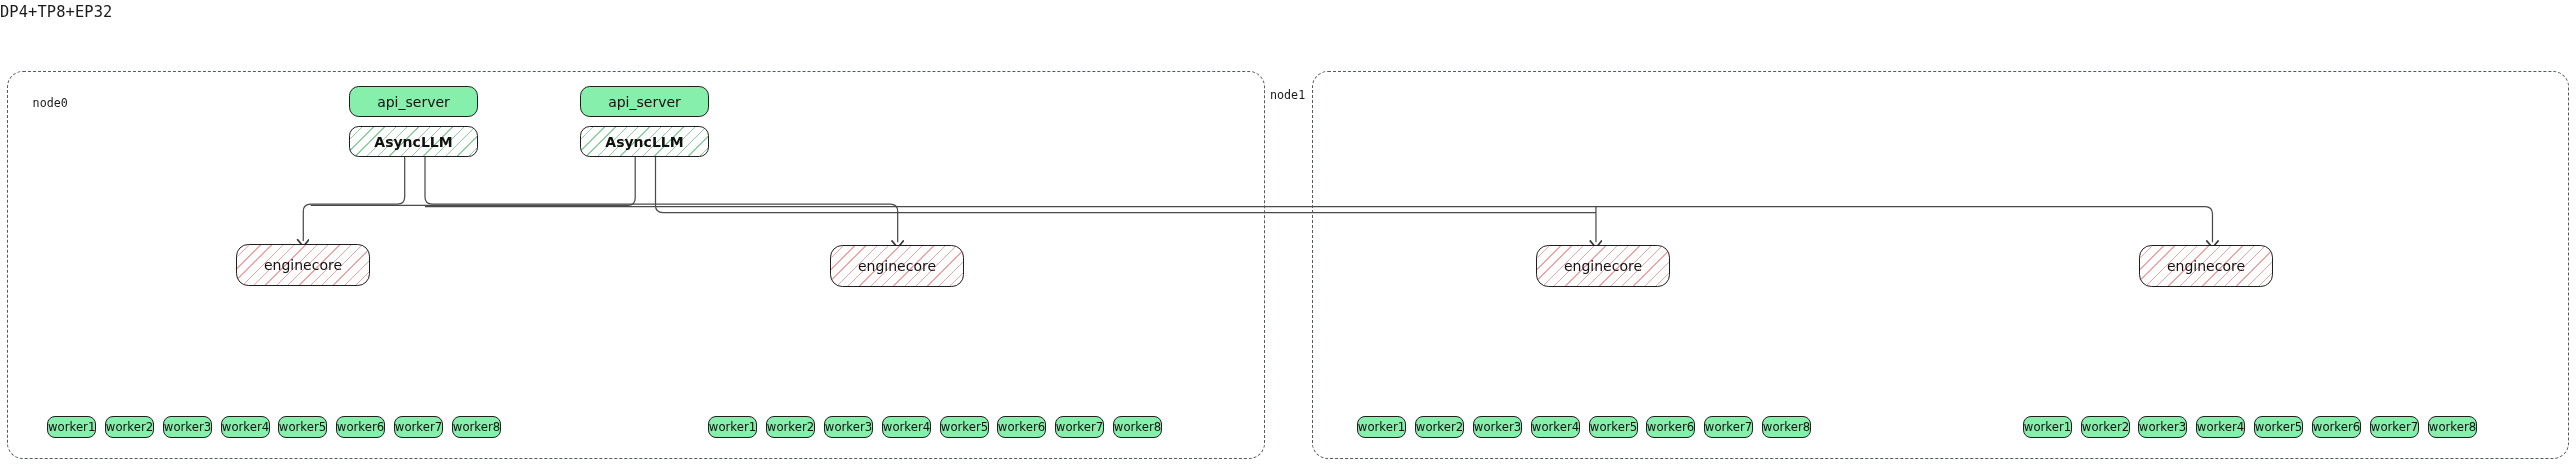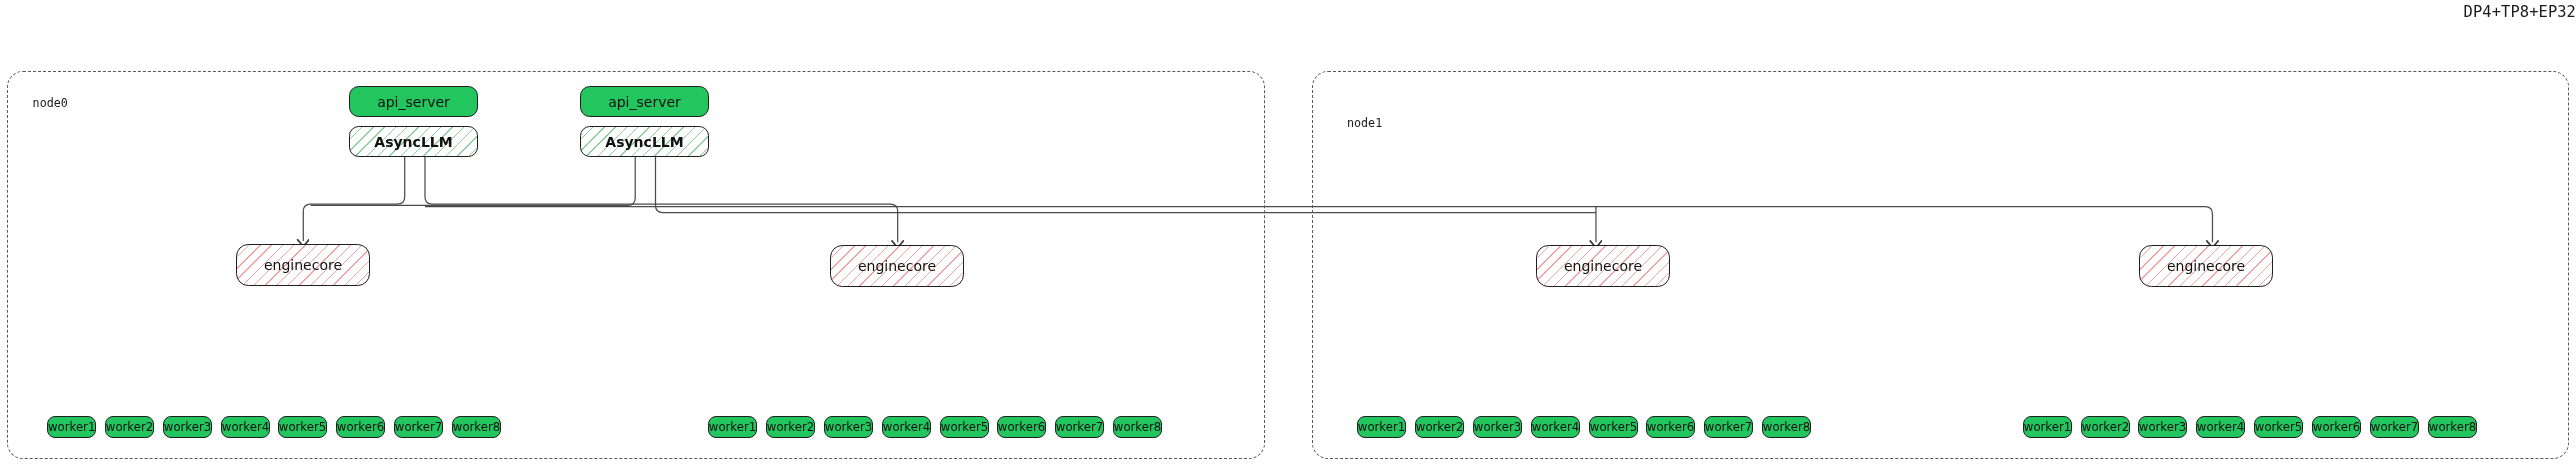--- a/index.html
+++ b/index.html
@@ -1,38 +1,38 @@
 <!DOCTYPE html>
 <html style="font-size:9.8px"><head>
 <meta charset="utf-8">
 <style>
   html,body{margin:0;padding:0;background:#ffffff;}
   body{width:2576px;height:469px;position:relative;font-family:"DejaVu Sans","Liberation Sans",sans-serif;overflow:hidden;}
   #canvas{position:absolute;left:0;top:0;width:2576px;height:469px;}
 
   .title{
-    position:absolute;left:0;top:3.1px;width:2576px;text-align:right;
+    position:absolute;left:0;top:3.1px;width:2576px;text-align:left;
     font-size:15.4px;color:#1b1b1b;letter-spacing:0.1px;
     font-family:"DejaVu Sans Mono","Liberation Mono",monospace;
   }
 
   .node{
     position:absolute;border:1.5px dashed #555a5e;border-radius:16px;
     background:transparent;box-sizing:border-box;
   }
   .node-label{
     position:absolute;font-size:11.7px;color:#1b1b1b;
     font-family:"DejaVu Sans Mono","Liberation Mono",monospace;
     white-space:nowrap;
   }
 
   .box{
     position:absolute;box-sizing:border-box;display:flex;
     align-items:center;justify-content:center;
-    border:1.8px solid #1f1f1f;background:#22c55e;color:#111111;
+    border:1.8px solid #1f1f1f;background:#86efac;color:#111111;
     white-space:nowrap;
   }
   .box.api{
     border-radius:9.8px;font-size:14px;
   }
   .box.async{
     border-radius:9.8px;font-size:14px;
     border-color:#1f1f1f;
     background-color:#ffffff;
     background-image:repeating-linear-gradient(135deg,
@@ -82,21 +82,21 @@
   <div class="box api" style="left:349px;top:86px;width:129px;height:31px;">api_server</div>
   <div class="box async" style="left:349px;top:126px;width:129px;height:31px;">AsyncLLM</div>
 
   <div class="box api" style="left:580px;top:86px;width:129px;height:31px;">api_server</div>
   <div class="box async" style="left:580px;top:126px;width:129px;height:31px;">AsyncLLM</div>
 
   <div class="box engine" style="left:236px;top:244px;width:134px;height:42px;">enginecore</div>
   <div class="box engine" style="left:830px;top:245px;width:134px;height:42px;">enginecore</div>
 
   <div class="node" style="left:1312px;top:71px;width:1257px;height:388px;"></div>
-  <div class="node-label" style="left:1347px;top:88px;margin-top:28px;">node1</div>
+  <div class="node-label" style="left:1270px;top:88px;">node1</div>
 
   <div class="box engine" style="left:1536px;top:245px;width:134px;height:42px;">enginecore</div>
   <div class="box engine" style="left:2139px;top:245px;width:134px;height:42px;">enginecore</div>
 
   <div id="workers-layer">
       <div class="box worker" style="left: 6.2px; top: 416px; width: 49px; height: 22px;">worker1</div>
       <div class="box worker" style="left: 64px; top: 416px; width: 49px; height: 22px;">worker2</div>
       <div class="box worker" style="left: 122px; top: 416px; width: 49px; height: 22px;">worker3</div>
       <div class="box worker" style="left: 180px; top: 416px; width: 49px; height: 22px;">worker4</div>
       <div class="box worker" style="left: 237px; top: 416px; width: 49px; height: 22px;">worker5</div>

